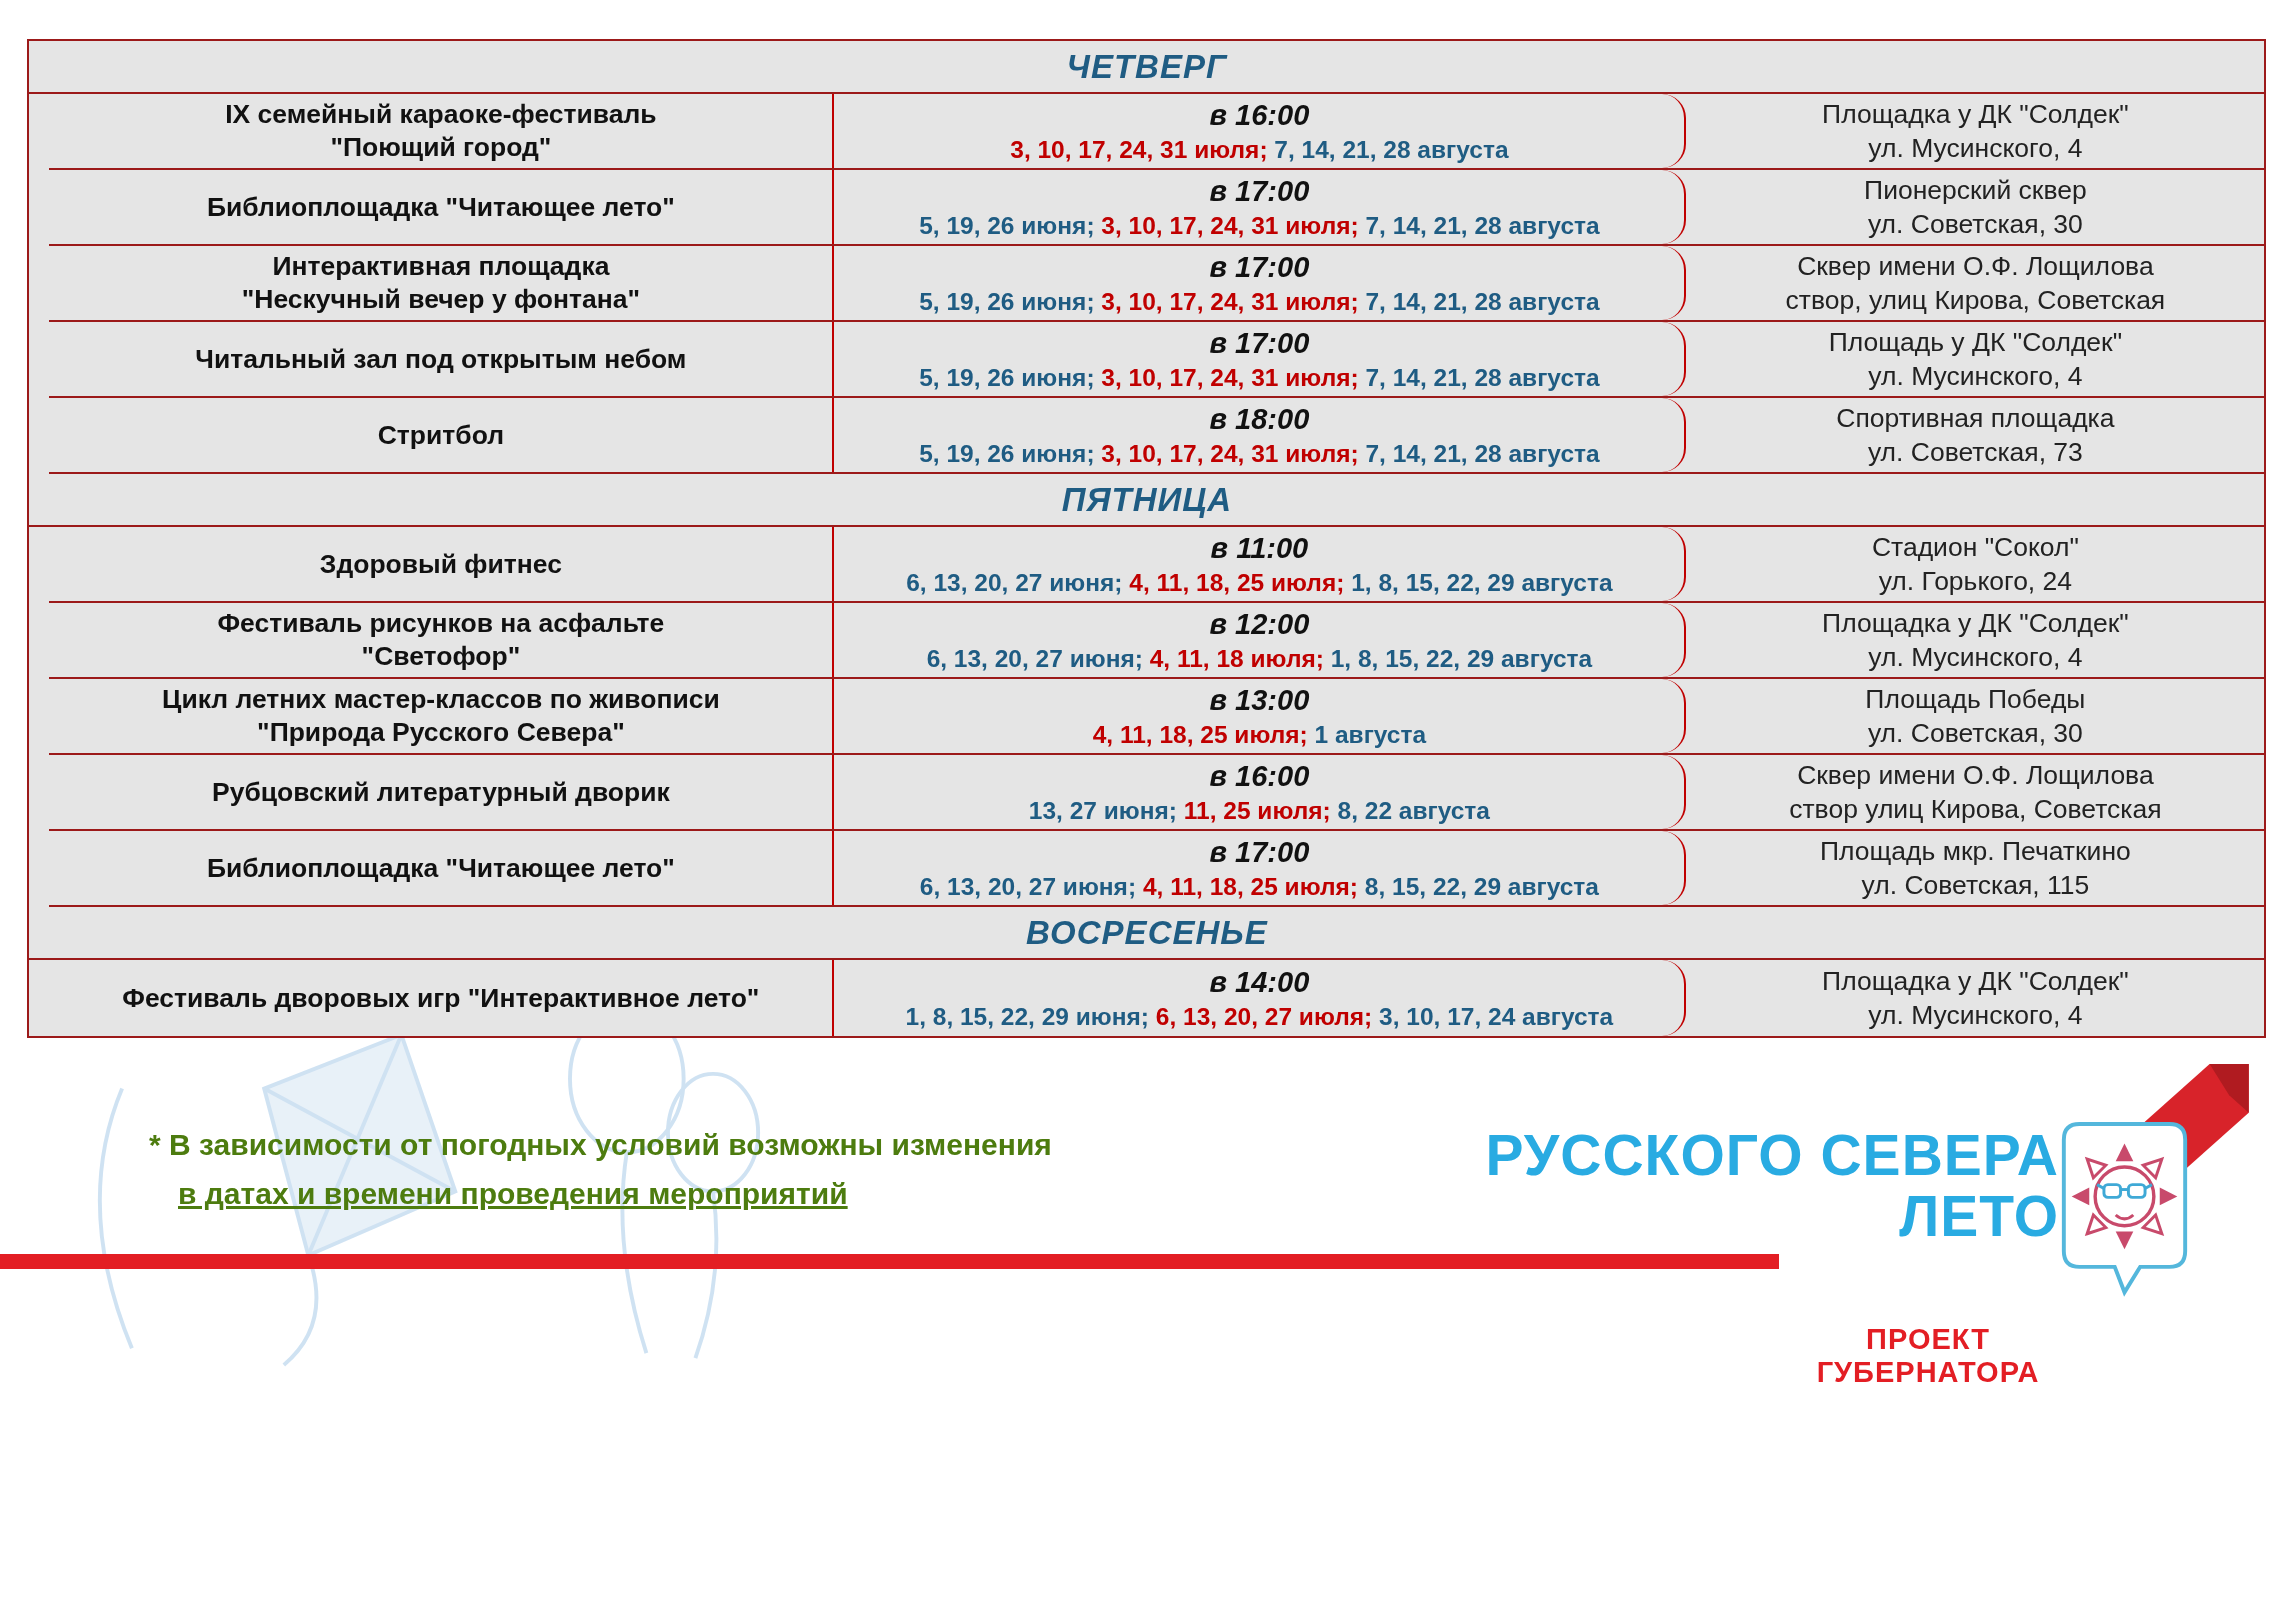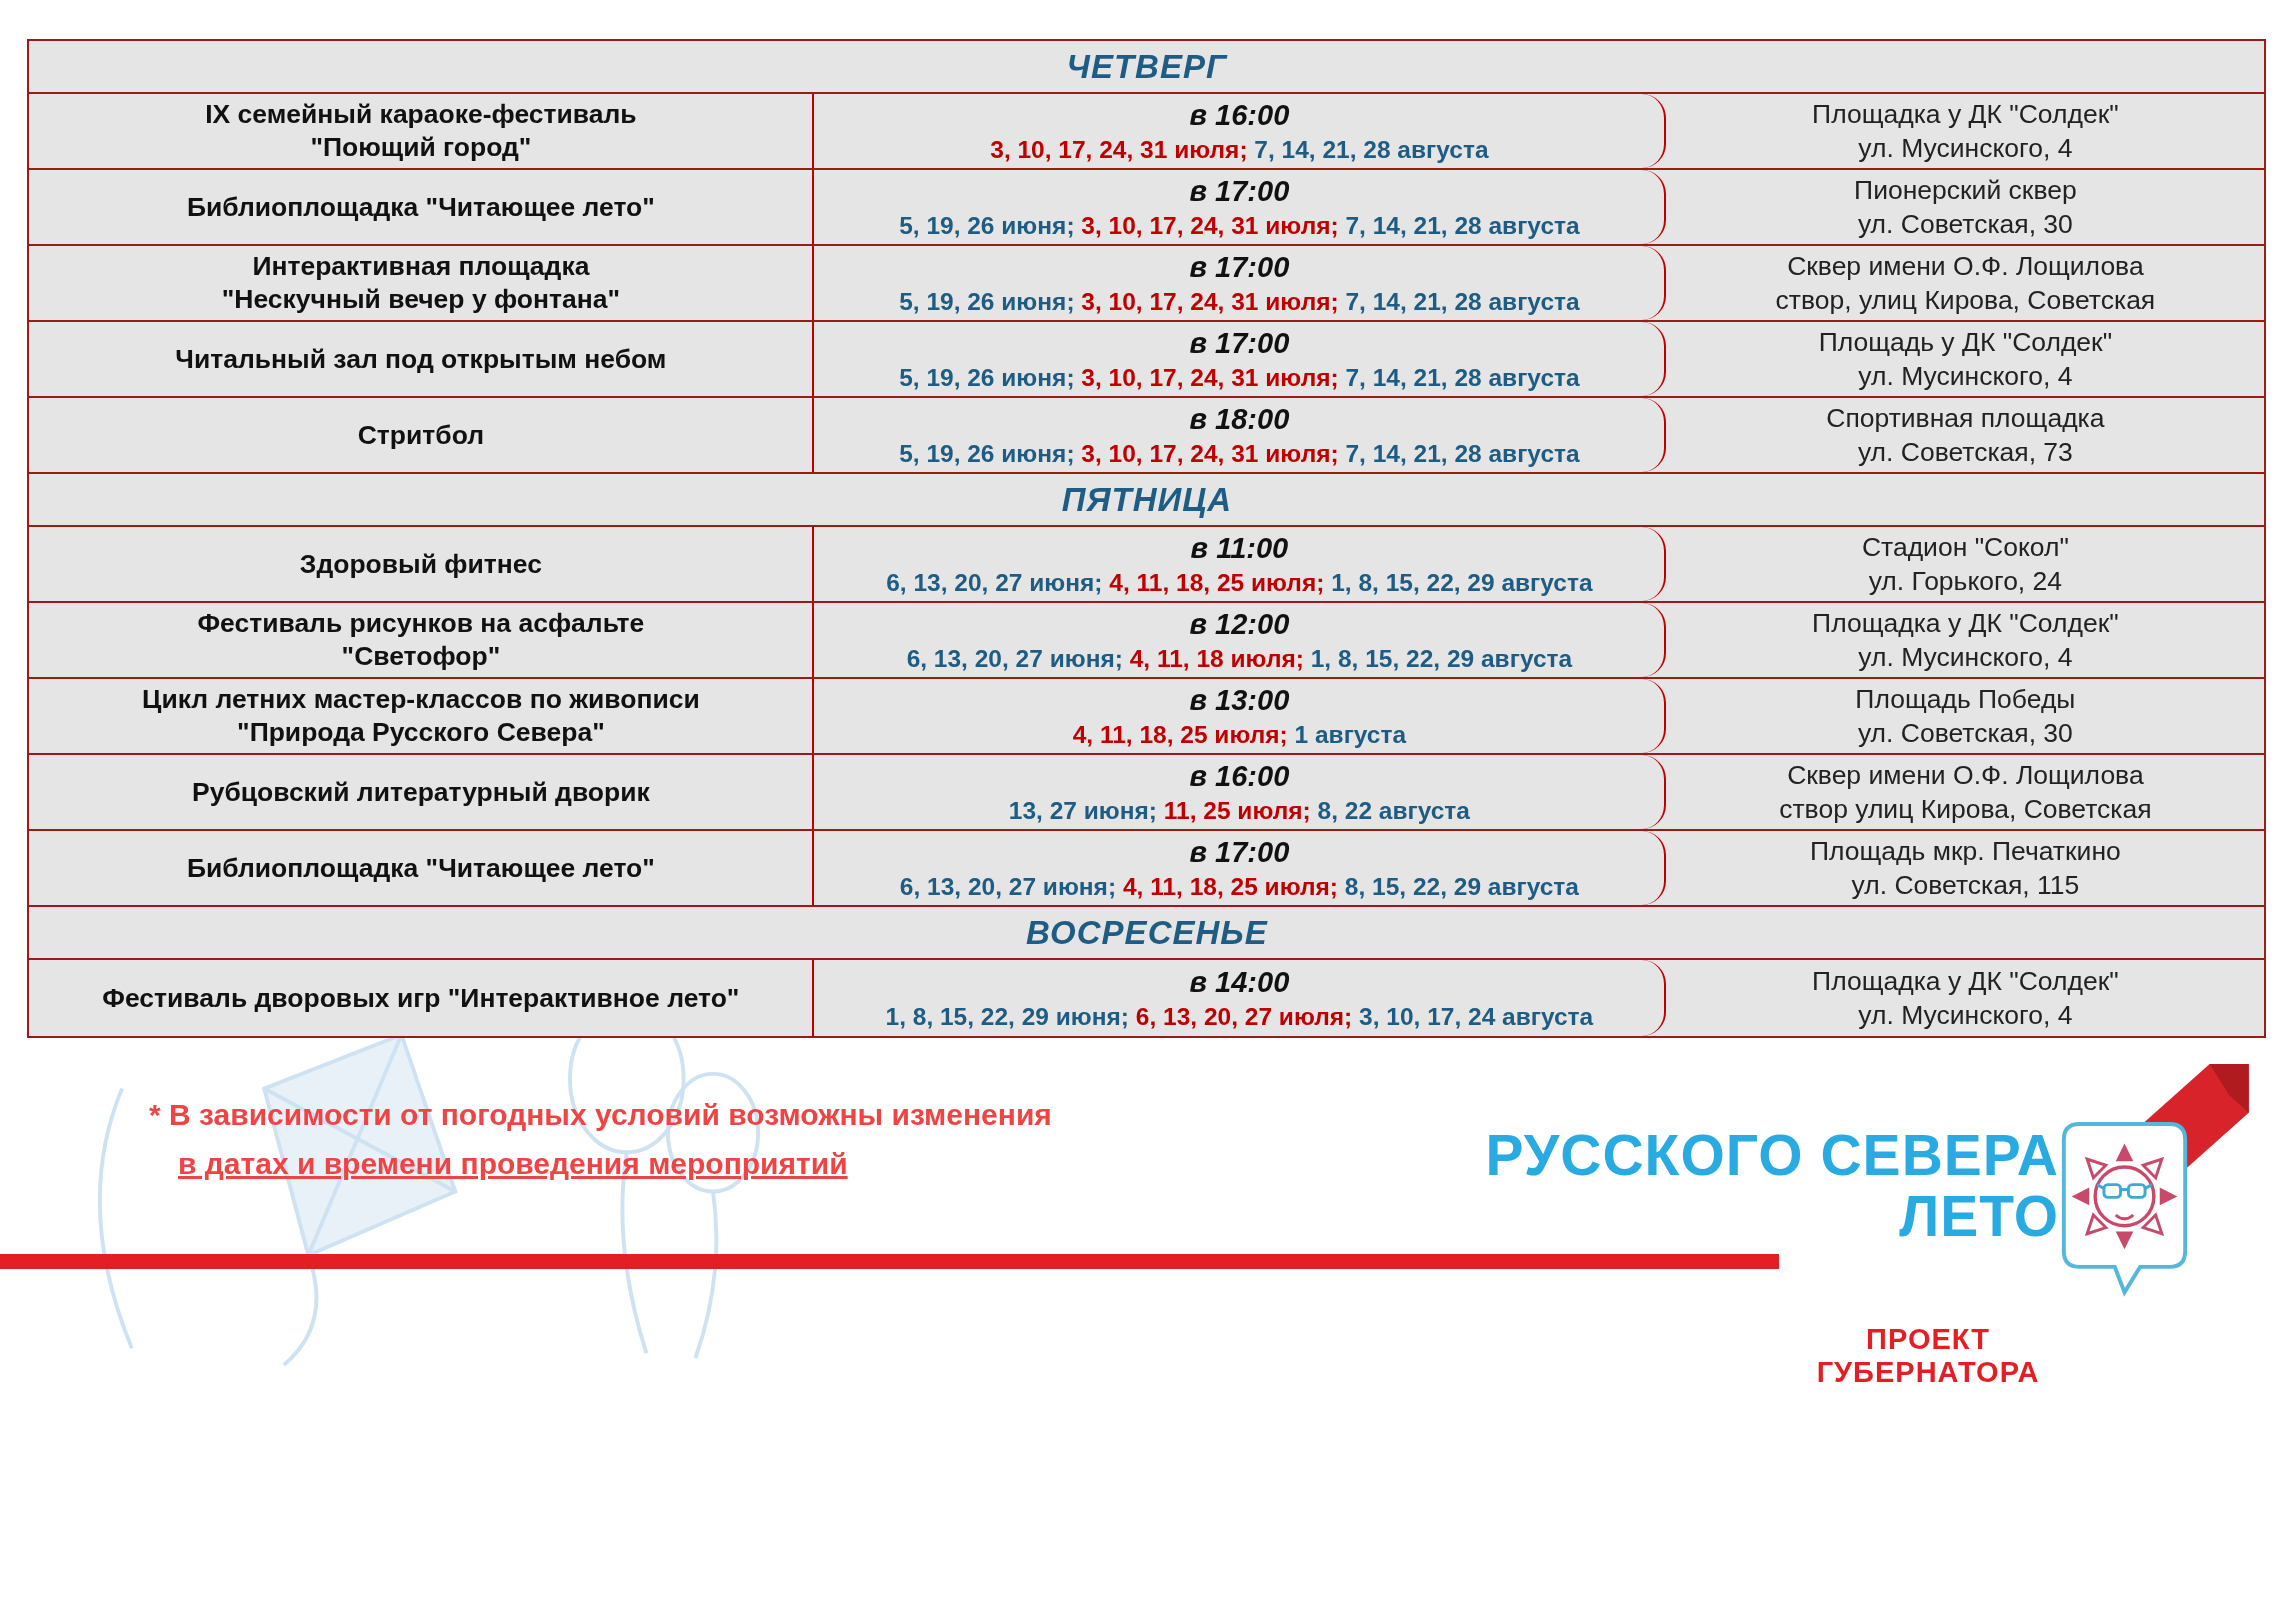--- a/index.html
+++ b/index.html
@@ -10,32 +10,32 @@
   
   .schedule-table{
     position:absolute;left:27.4px;top:39px;width:2239px;
     border:2.9px solid #9C1A1A;box-sizing:border-box;background:#e5e5e5;
   }
   .header-row{
     height:51px;display:flex;align-items:center;justify-content:center;
     border-bottom:2.9px solid #9C1A1A;
     color:#1F5C83;font-weight:bold;font-style:italic;font-size:33px;letter-spacing:1px;
   }
-  .data-row{display:flex;height:76px;border-bottom:2.9px solid #9C1A1A;box-sizing:border-box;}
+  .data-row{display:flex;height:76px;border-bottom:2.9px solid #9C1A1A;box-sizing:border-box;margin-left:20px;}
   .schedule-table > :last-child{border-bottom:none;}
   .cell{display:flex;flex-direction:column;align-items:center;justify-content:center;
         box-sizing:border-box;text-align:center;}
   .cell-name{width:785px;border-right:2px solid #C00000;
         font-weight:bold;font-size:26.5px;line-height:33px;color:#111;}
   .cell-when{width:852px;border-right:2px solid #C00000;border-radius:24px;}
   .cell-where{flex:1;font-size:26.5px;line-height:34px;color:#222;}
   .time{font-weight:bold;font-style:italic;font-size:29px;line-height:37px;color:#111;}
   .dates{font-weight:bold;font-size:24.5px;line-height:32px;white-space:nowrap;}
   
-  .footnote{position:absolute;left:149px;top:1090px;color:#ef4444;
+  .footnote{position:absolute;left:149px;top:1120px;color:#4d7c0f;
         font-weight:bold;font-size:30px;line-height:49px;}
   .footnote .line2{padding-left:29px;text-decoration:underline;}
   
   .logo-title{position:absolute;right:234px;top:1125px;text-align:right;
         color:#29ABE2;font-weight:bold;font-size:57px;line-height:61px;letter-spacing:1px;}
   .red-bar{position:absolute;left:0;top:1254px;width:1779px;height:14.7px;background:#E31E24;}
   .logo-subtitle{position:absolute;left:1792px;top:1323px;width:272px;text-align:center;
         color:#E31E24;font-weight:bold;font-size:29px;letter-spacing:1px;}
   .shield-svg{position:absolute;left:2056px;top:1120px;}
   .arrow-svg{position:absolute;left:2135px;top:1062px;}

